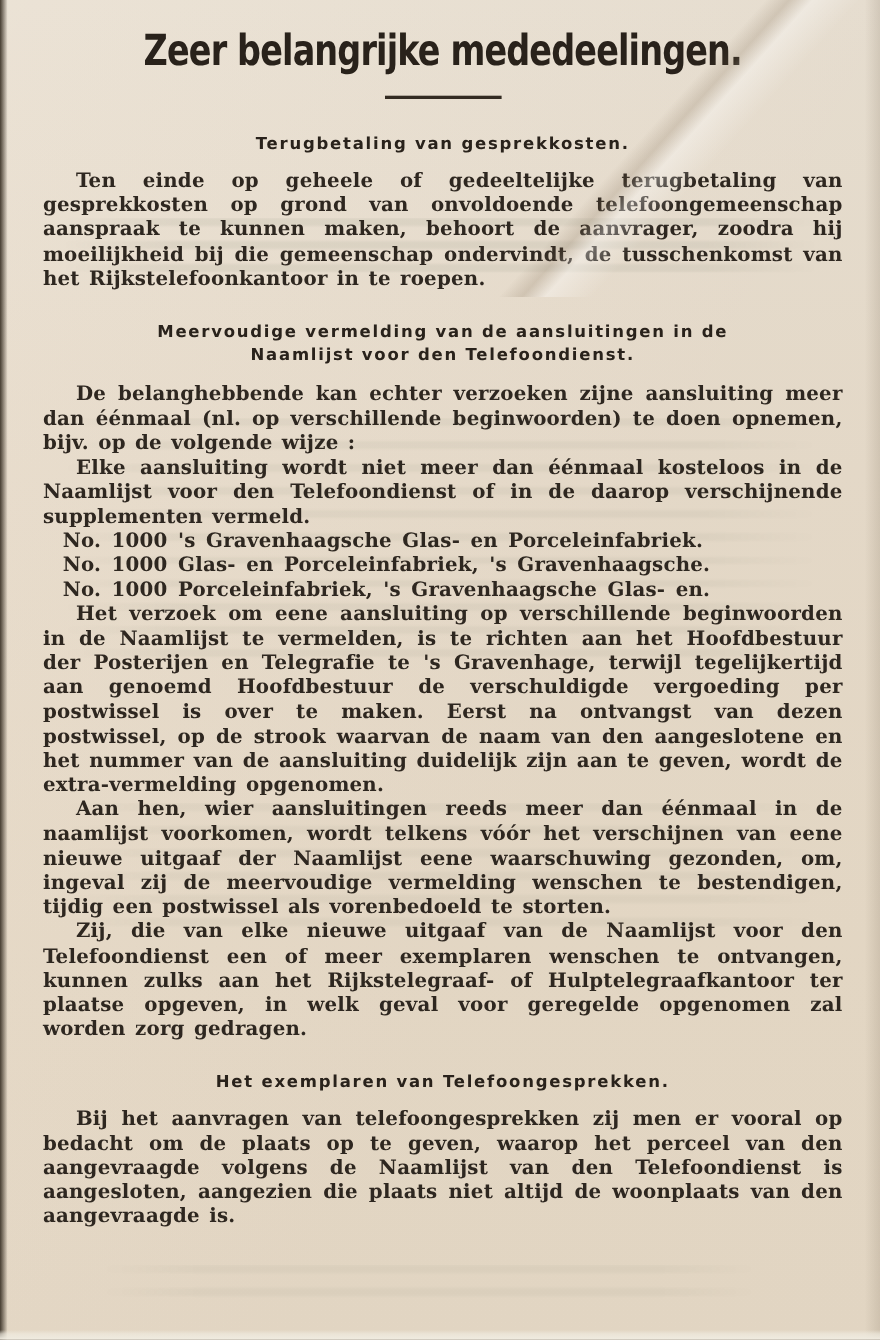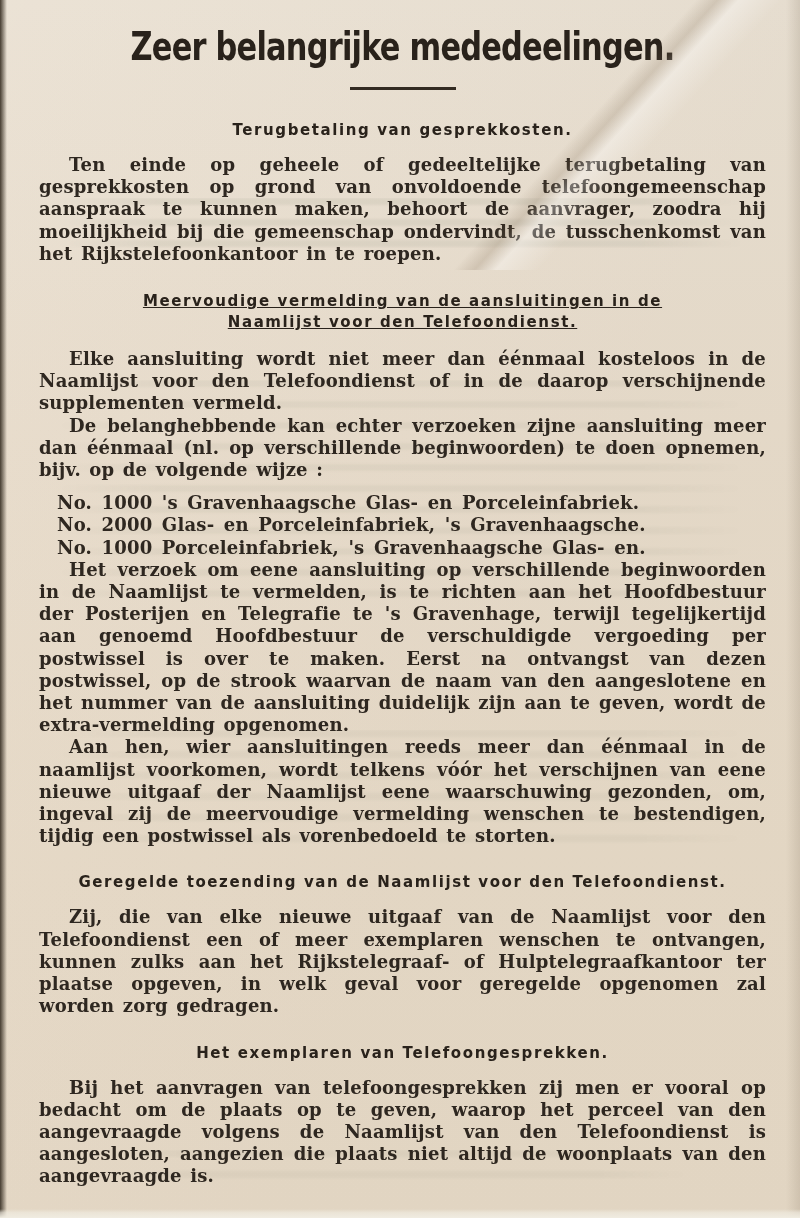--- a/index.html
+++ b/index.html
@@ -69,32 +69,32 @@
   }
   h2 {
     font-family: "DejaVu Sans", "Liberation Sans", sans-serif;
     font-weight: bold;
     font-size: 15px;
     letter-spacing: 1.6px;
     text-align: center;
     color: #29221b;
     margin: 26px auto 15px auto;
   }
-  h2.narrow { max-width: 545px; line-height: 21px; text-decoration: underline; }
+  h2.narrow { max-width: 545px; line-height: 21px; }
   p {
     margin: 0;
     font-size: 18px;
     font-weight: bold;
     line-height: 22.2px;
     text-align: justify;
     letter-spacing: 0.2px;
     word-spacing: 2px;
   }
   p.indent { text-indent: 30px; }
-  .example-list { margin: 11px 0 0 18px; }
+  .example-list { margin: 0 0 0 18px; }
   .example-list div {
     font-size: 18px;
     font-weight: bold;
     line-height: 22.2px;
     letter-spacing: 0.2px;
     word-spacing: 3px;
   }
 </style>
 </head>
 <body>
@@ -108,31 +108,30 @@
   <div class="edge-right"></div>
 
   <div class="content">
     <div class="doc-title">Zeer belangrijke mededeelingen.</div>
     <div class="title-rule"></div>
 
     <h2 style="margin-top:31px">Terugbetaling van gesprekkosten.</h2>
     <p class="indent">Ten einde op geheele of gedeeltelijke terugbetaling van gesprekkosten op grond van onvoldoende telefoongemeenschap aanspraak te kunnen maken, behoort de aanvrager, zoodra hij moeilijkheid bij die gemeenschap ondervindt, de tusschenkomst van het Rijkstelefoonkantoor in te roepen.</p>
 
     <h2 class="narrow">Meervoudige vermelding van de aansluitingen in de Naamlijst voor den Telefoondienst.</h2>
+    <p class="indent">De belanghebbende kan echter verzoeken zijne aansluiting meer dan éénmaal (nl. op verschillende beginwoorden) te doen opnemen, bijv. op de volgende wijze :</p>
     <p class="indent">Elke aansluiting wordt niet meer dan éénmaal kosteloos in de Naamlijst voor den Telefoondienst of in de daarop verschijnende supplementen vermeld.</p>
-    <p class="indent">De belanghebbende kan echter verzoeken zijne aansluiting meer dan éénmaal (nl. op verschillende beginwoorden) te doen opnemen, bijv. op de volgende wijze :</p>
     <div class="example-list">
       <div>No. 1000 's Gravenhaagsche Glas- en Porceleinfabriek.</div>
-      <div>No. 2000 Glas- en Porceleinfabriek, 's Gravenhaagsche.</div>
+      <div>No. 1000 Glas- en Porceleinfabriek, 's Gravenhaagsche.</div>
       <div>No. 1000 Porceleinfabriek, 's Gravenhaagsche Glas- en.</div>
     </div>
     <p class="indent">Het verzoek om eene aansluiting op verschillende beginwoorden in de Naamlijst te vermelden, is te richten aan het Hoofdbestuur der Posterijen en Telegrafie te 's Gravenhage, terwijl tegelijkertijd aan genoemd Hoofdbestuur de verschuldigde vergoeding per postwissel is over te maken. Eerst na ontvangst van dezen postwissel, op de strook waarvan de naam van den aangeslotene en het nummer van de aansluiting duidelijk zijn aan te geven, wordt de extra-vermelding opgenomen.</p>
     <p class="indent">Aan hen, wier aansluitingen reeds meer dan éénmaal in de naamlijst voorkomen, wordt telkens vóór het verschijnen van eene nieuwe uitgaaf der Naamlijst eene waarschuwing gezonden, om, ingeval zij de meervoudige vermelding wenschen te bestendigen, tijdig een postwissel als vorenbedoeld te storten.</p>
 
-    <h2>Geregelde toezending van de Naamlijst voor den Telefoondienst.</h2>
     <p class="indent">Zij, die van elke nieuwe uitgaaf van de Naamlijst voor den Telefoondienst een of meer exemplaren wenschen te ontvangen, kunnen zulks aan het Rijkstelegraaf- of Hulptelegraafkantoor ter plaatse opgeven, in welk geval voor geregelde opgenomen zal worden zorg gedragen.</p>
 
     <h2>Het exemplaren van Telefoongesprekken.</h2>
     <p class="indent">Bij het aanvragen van telefoongesprekken zij men er vooral op bedacht om de plaats op te geven, waarop het perceel van den aangevraagde volgens de Naamlijst van den Telefoondienst is aangesloten, aangezien die plaats niet altijd de woonplaats van den aangevraagde is.</p>
 
   </div>
 
   <div class="edge-left"></div>
   <div class="edge-bottom"></div>
 </div>

